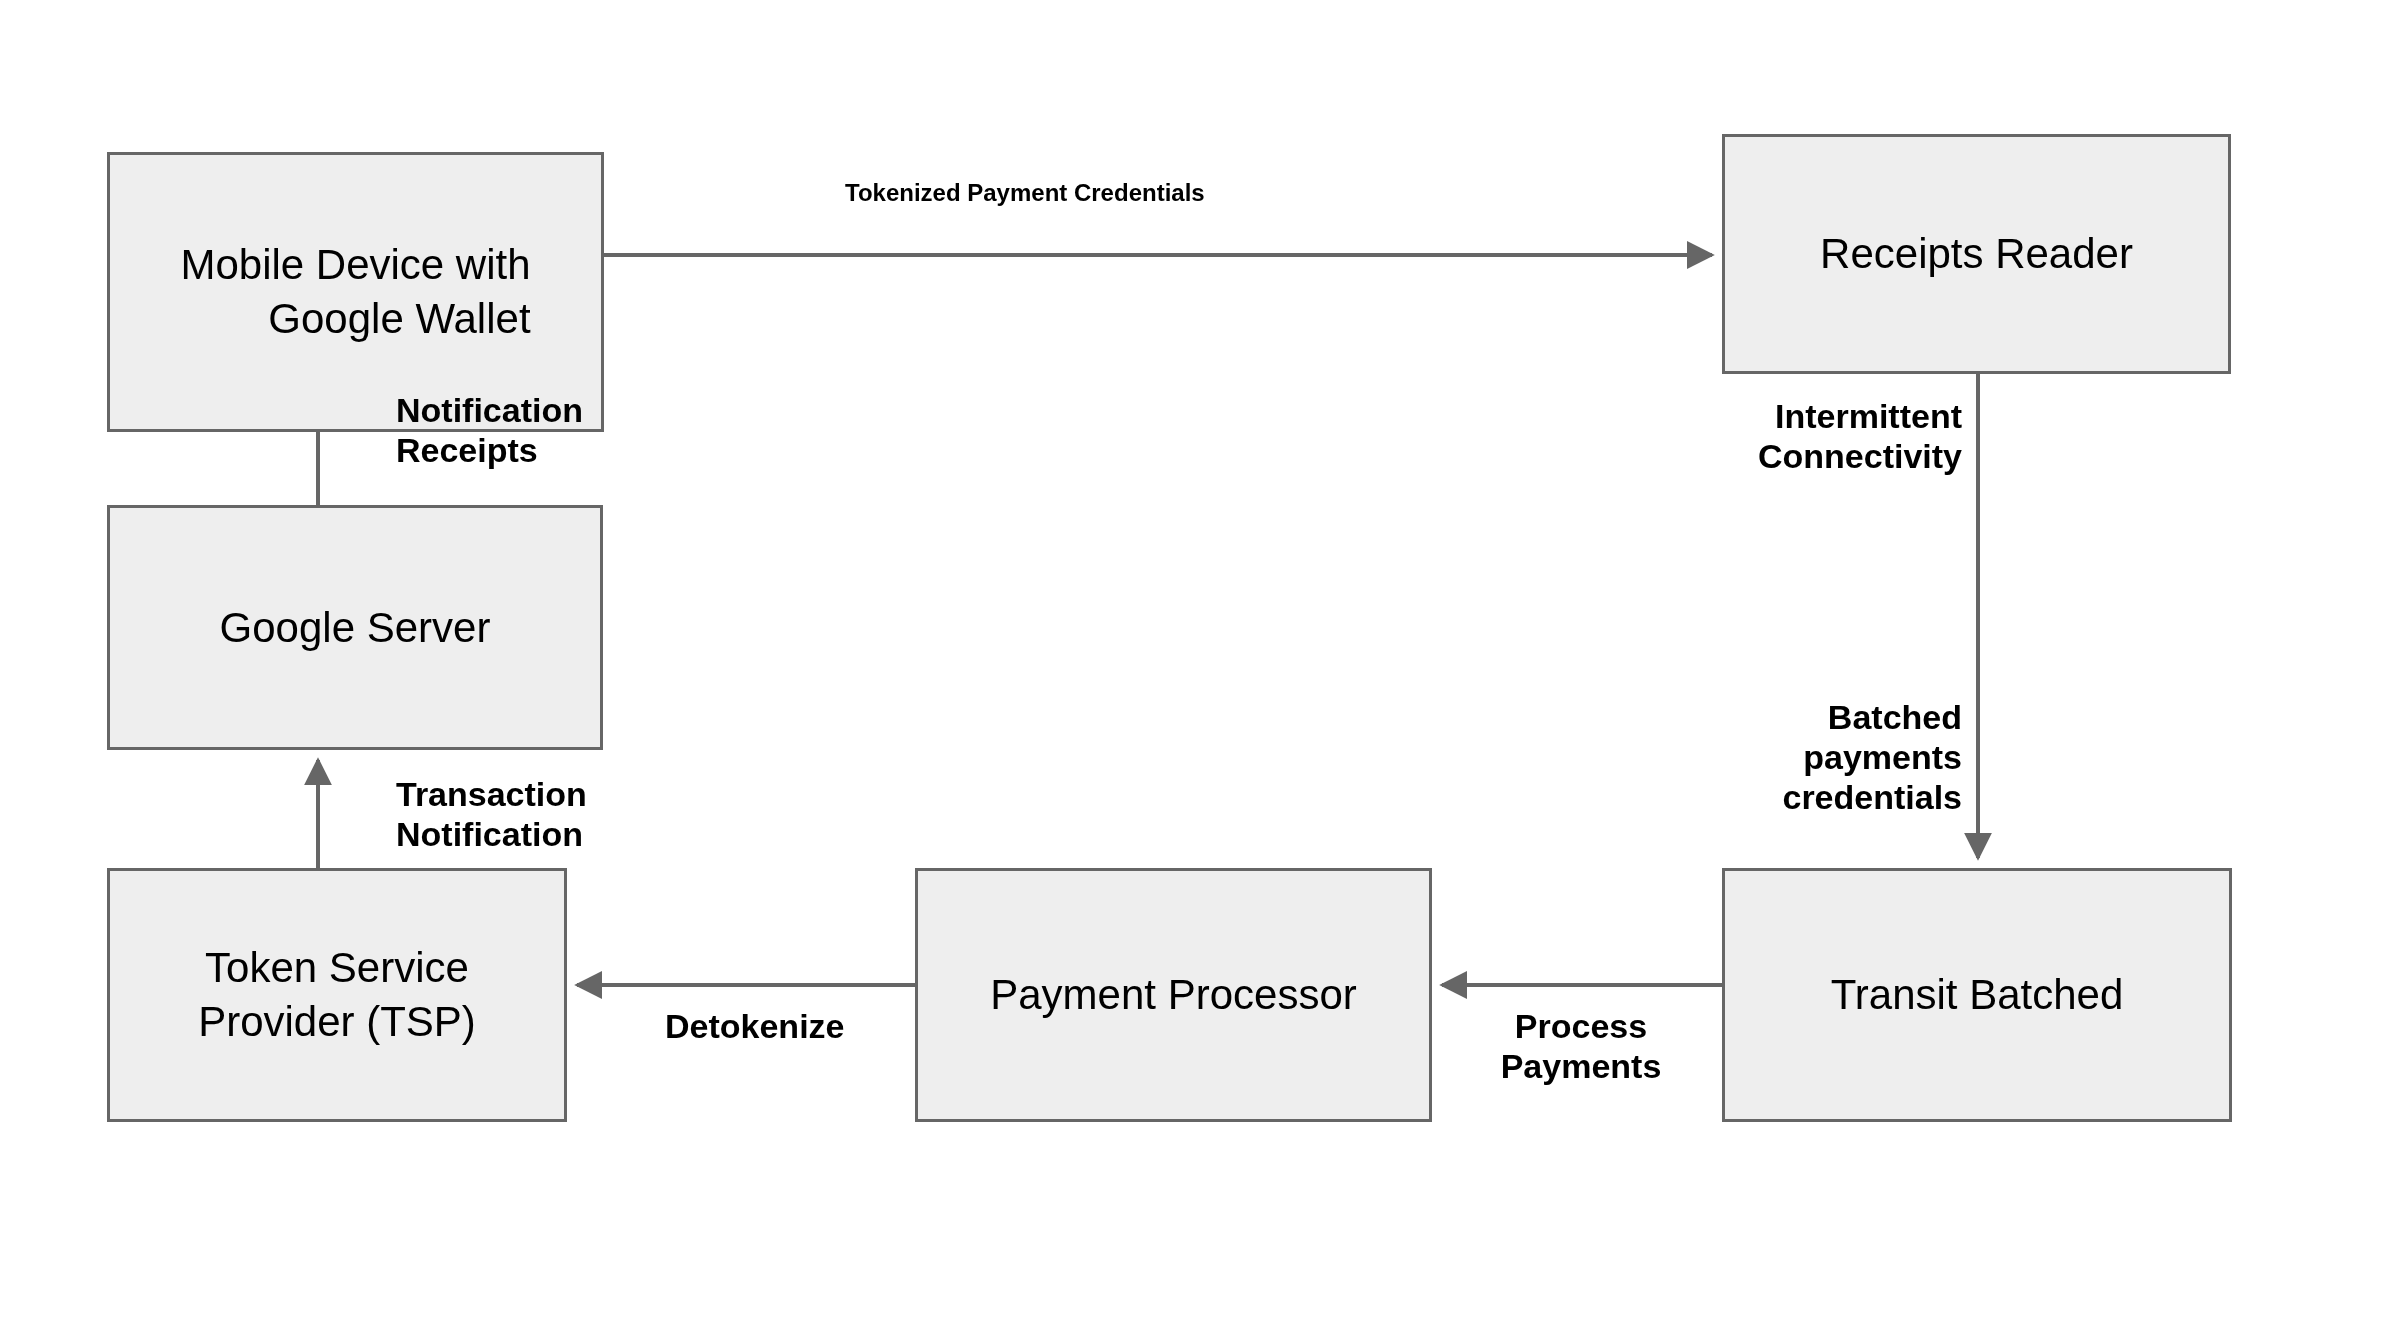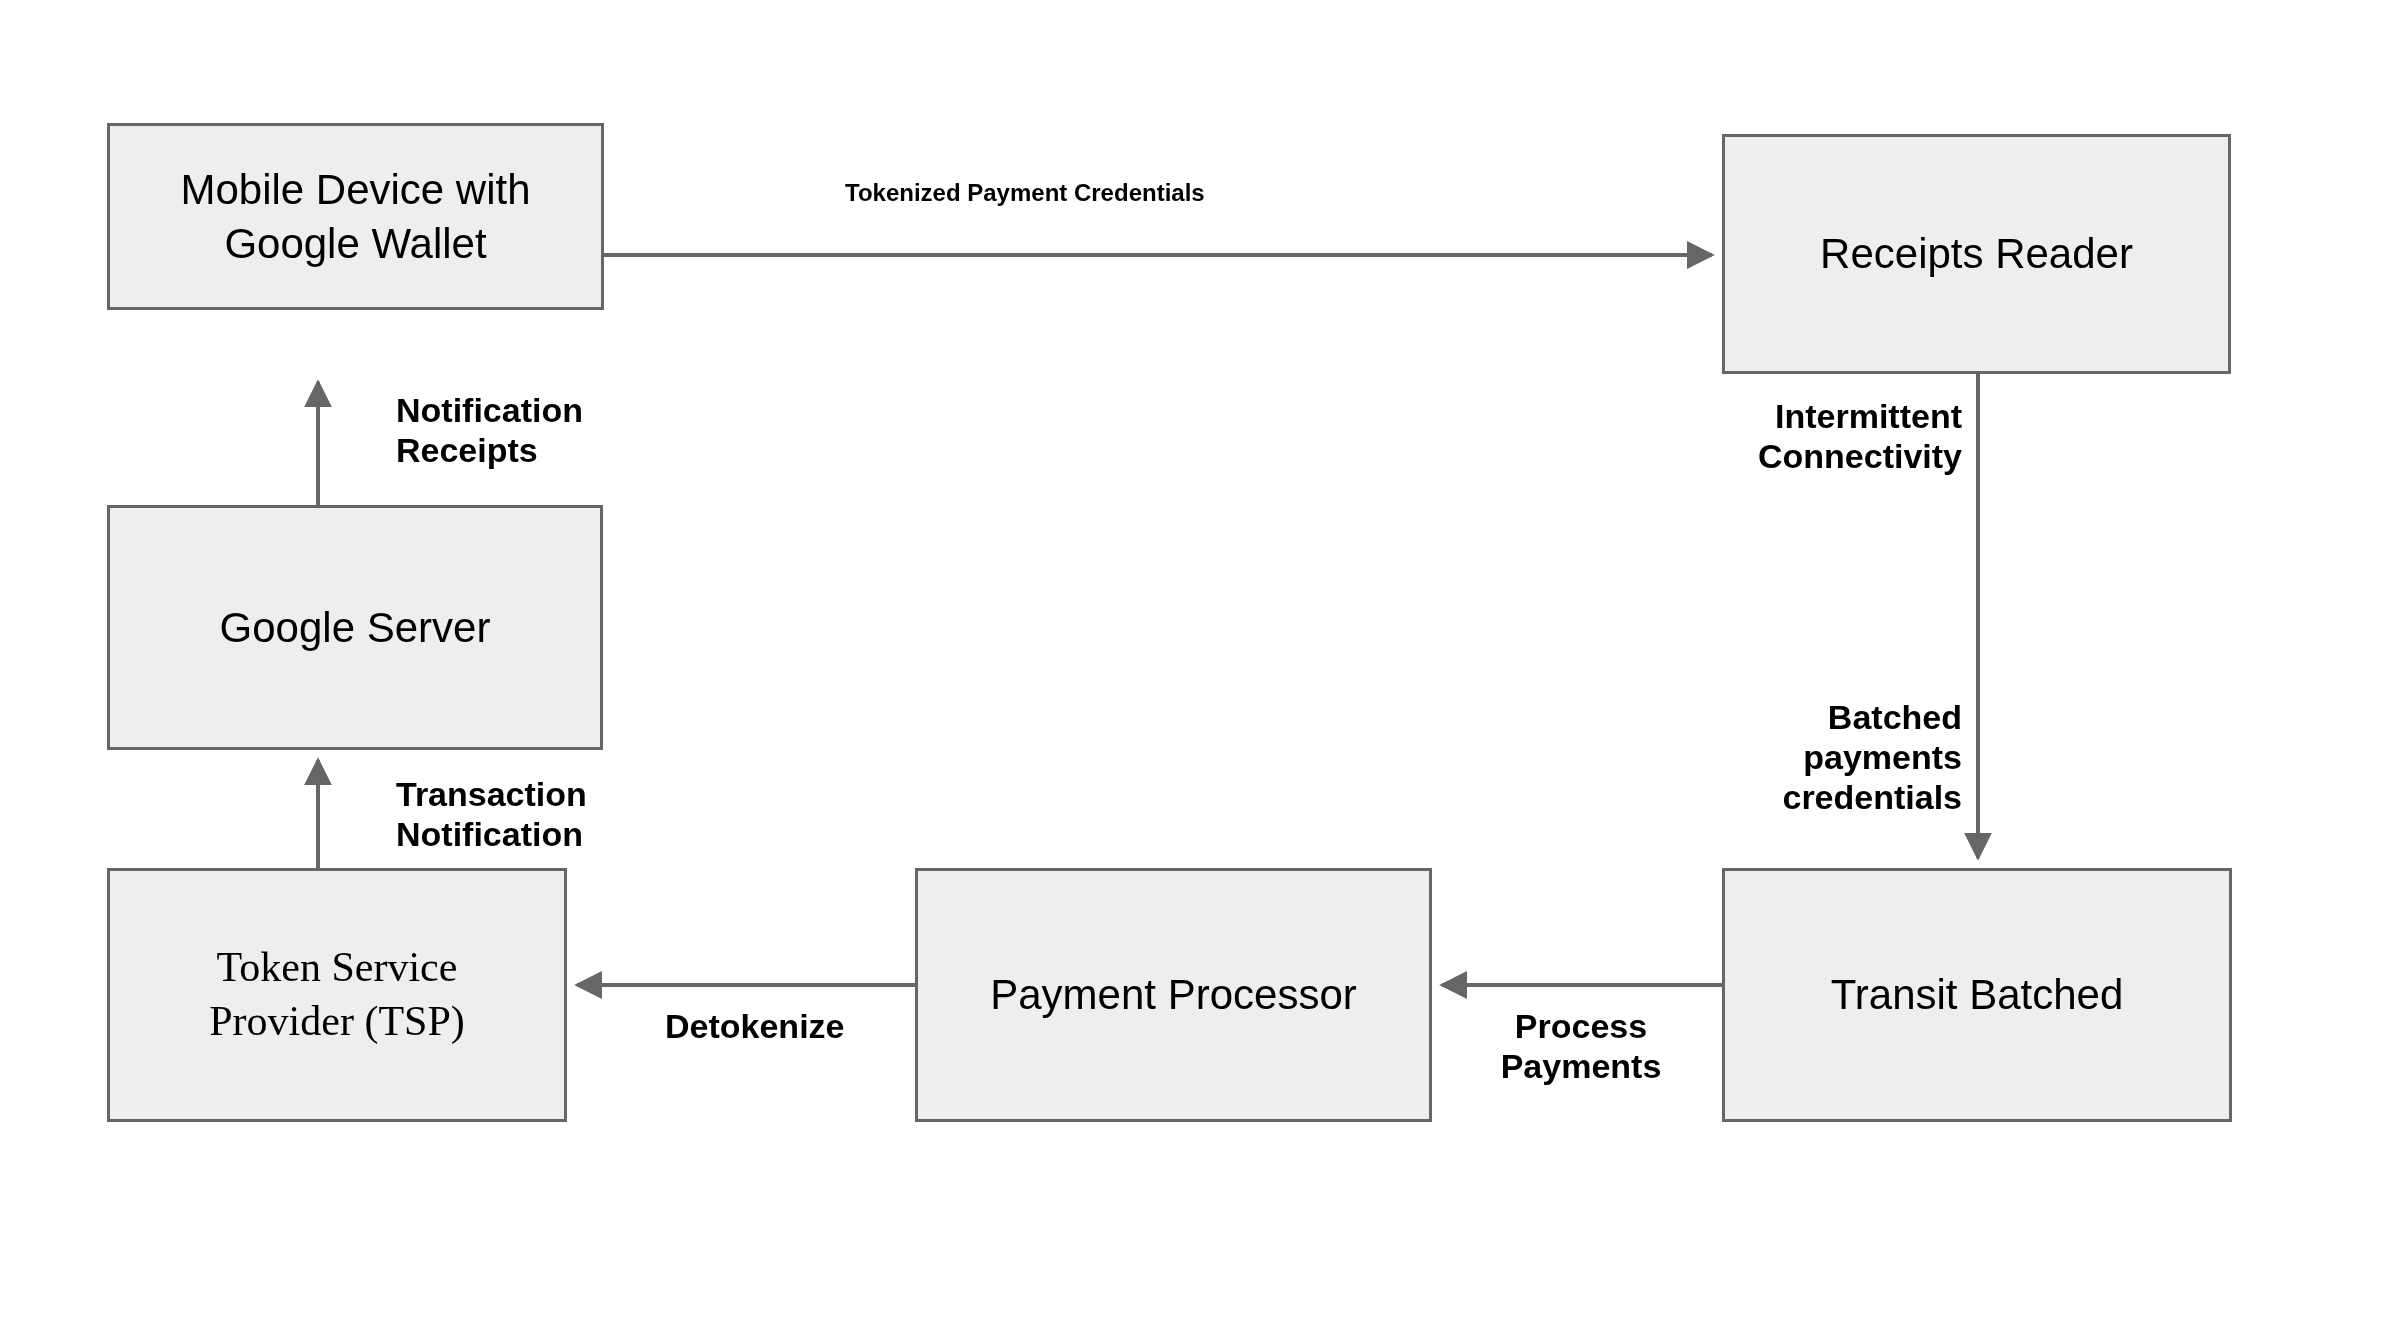--- a/index.html
+++ b/index.html
@@ -68,26 +68,26 @@
 
     <line x1="1722" y1="985" x2="1442" y2="985" stroke="#666666" stroke-width="4" marker-end="url(#arrow-end)"></line>
 
     <line x1="915" y1="985" x2="577" y2="985" stroke="#666666" stroke-width="4" marker-end="url(#arrow-end)"></line>
 
     <line x1="318" y1="868" x2="318" y2="760" stroke="#666666" stroke-width="4" marker-end="url(#arrow-end)"></line>
 
     <line x1="318" y1="505" x2="318" y2="382" stroke="#666666" stroke-width="4" marker-end="url(#arrow-end)"></line>
   </svg>
 
-  <div class="node" style="left:107px; top:123px; width:497px; height:187px;">Mobile Device with
+  <div class="node" style="left:107px; top:152px; width:497px; height:280px;text-align:right;">Mobile Device with
 Google Wallet</div>
 
   <div class="node" style="left:107px; top:505px; width:496px; height:245px;">Google Server</div>
 
-  <div class="node" style="left:107px; top:868px; width:460px; height:254px;font-family:Liberation Serif, serif;">Token Service
+  <div class="node" style="left:107px; top:868px; width:460px; height:254px;">Token Service
 Provider (TSP)</div>
 
   <div class="node" style="left:915px; top:868px; width:517px; height:254px;">Payment Processor</div>
 
   <div class="node" style="left:1722px; top:134px; width:509px; height:240px;">Receipts Reader</div>
 
   <div class="node" style="left:1722px; top:868px; width:510px; height:254px;">Transit Batched</div>
 
   <div class="edge-label tall" style="left:845px; top:179px; text-align:center;">Tokenized Payment Credentials</div>
 

